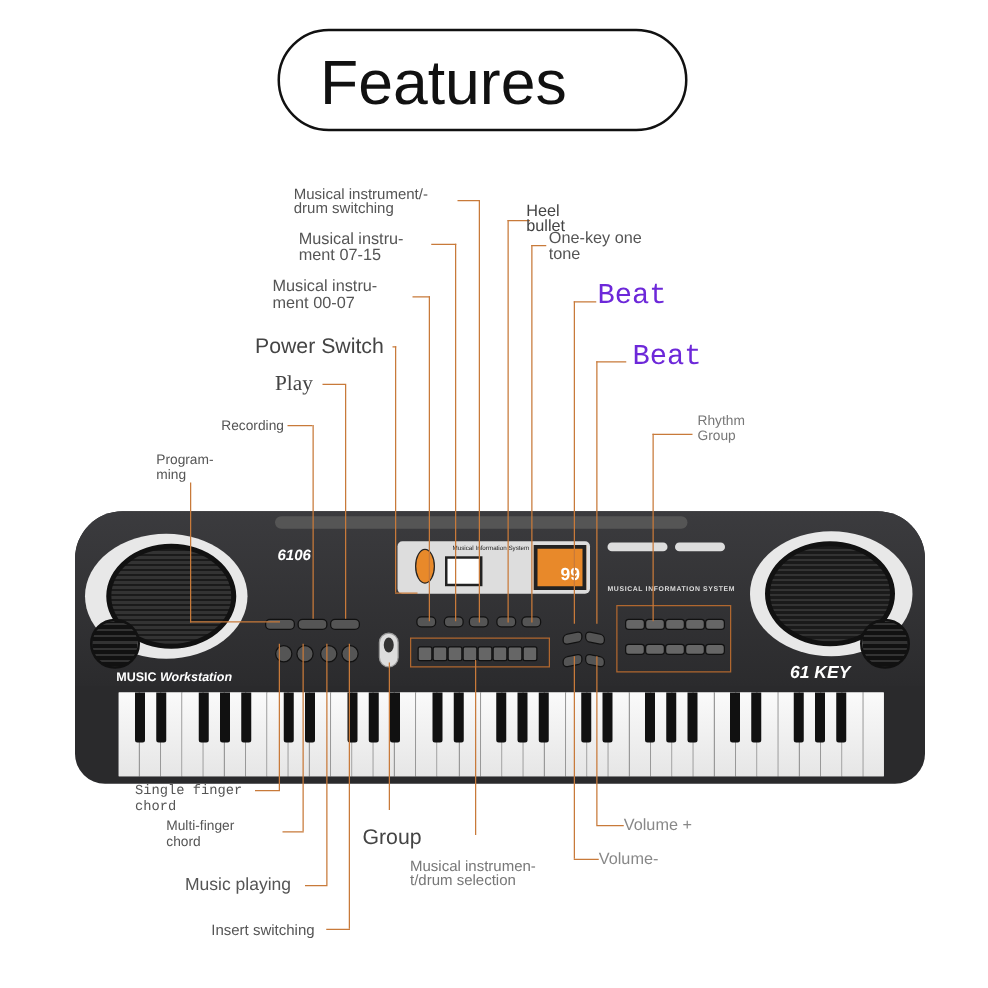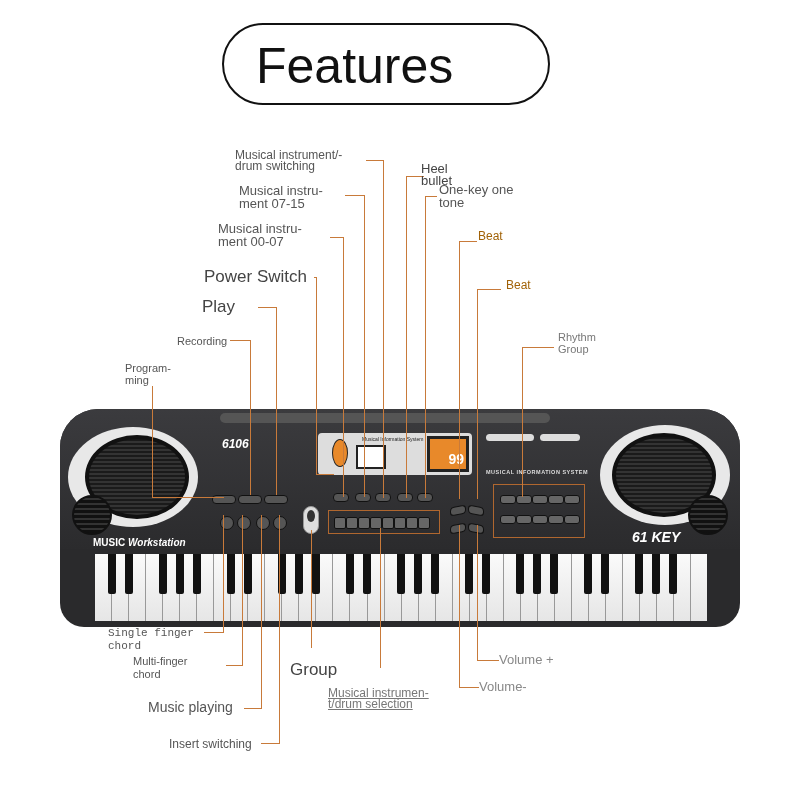--- a/index.html
+++ b/index.html
@@ -1,21 +1,21 @@
 <!DOCTYPE html>
 <html><head>
 <meta charset="utf-8">
 <style>
   html, body { margin:0; padding:0; background:#ffffff; }
   body { width:790px; height:790px; position:relative; overflow:hidden; font-family:"Liberation Sans", sans-serif; }
   .title-pill { position:absolute; left:222px; top:23px; width:328px; height:82px; border:2.5px solid #111; border-radius:44px; box-sizing:border-box; }
   .title-text { position:absolute; left:256px; top:38px; font-size:50px; color:#111; line-height:56px; }
   .lbl { position:absolute; color:#555; font-size:12px; line-height:12px; white-space:nowrap; }
   .lbl.big { font-size:17px; line-height:18px; color:#444; }
-  .lbl.dark { color:#a16207; font-size:12px; }
+  .lbl.dark { color:#6d28d9; font-size:23px;font-family:Liberation Mono, monospace; }
   .lbl.mid { font-size:13px; line-height:13px; }
   .ln { position:absolute; background:#c87a3a; }
   .kb { position:absolute; left:60px; top:409px; width:680px; height:218px; background:#2a2a2c; border-radius:38px 38px 24px 24px; }
   .kb-top { position:absolute; left:0; top:0; width:100%; height:140px; background:linear-gradient(#3b3b3e,#2b2b2d); border-radius:38px 38px 0 0; }
   .slot { position:absolute; left:160px; top:4px; width:330px; height:10px; background:#555; border-radius:5px; }
   .speaker-ring { position:absolute; width:130px; height:100px; border-radius:50%; background:#e8e8e8; }
   .speaker { position:absolute; width:96px; height:76px; border-radius:50%; background:repeating-linear-gradient(0deg,#333 0 2px,#1a1a1a 2px 4px),#222; border:4px solid #111; }
   .vent { position:absolute; width:36px; height:36px; border-radius:50%; background:repeating-linear-gradient(0deg,#111 0 3px,#333 3px 5px); border:2px solid #111; }
   .model { position:absolute; color:#fff; font-weight:bold; font-style:italic; font-size:11px; }
   .panel { position:absolute; background:#ddd; border-radius:4px; }
@@ -257,21 +257,21 @@
     <span style="white-space:pre-line;display:block;line-height:12px;">Heel
 bullet</span>
   </div>
 <div class="lbl mid" style="left:439px;top:183px;">
     <span style="white-space:pre-line;display:block;line-height:13px;">One-key one
 tone</span>
   </div>
 <div class="lbl dark" style="left:478px;top:230px;">Beat</div>
 <div class="lbl dark" style="left:506px;top:279px;">Beat</div>
 <div class="lbl big" style="left:204px;top:268px;">Power Switch</div>
-<div class="lbl big" style="left:202px;top:298px;">Play</div>
+<div class="lbl big" style="left:220px;top:298px;font-family:Liberation Serif, serif;">Play</div>
 <div class="lbl" style="left:177px;top:335px;font-size:11px;">Recording</div>
 <div class="lbl" style="left:125px;top:362px;font-size:11px;">
     <span style="white-space:pre-line;display:block;line-height:12px;">Program-
 ming</span>
   </div>
 <div class="lbl" style="left:558px;top:331px;font-size:11px;color:#777;">
     <span style="white-space:pre-line;display:block;line-height:12px;">Rhythm
 Group</span>
   </div>
 
@@ -279,18 +279,18 @@
     <span style="white-space:pre-line;display:block;line-height:13px;font-family:Liberation Mono, monospace;">Single finger
 chord</span>
   </div>
 <div class="lbl" style="left:133px;top:655px;font-size:11px;">
     <span style="white-space:pre-line;display:block;line-height:13px;">Multi-finger
 chord</span>
   </div>
 <div class="lbl big" style="left:290px;top:661px;">Group</div>
 <div class="lbl" style="left:148px;top:701px;font-size:14px;">Music playing</div>
 <div class="lbl" style="left:328px;top:688px;font-size:12px;color:#777;">
-    <span style="white-space:pre-line;display:block;line-height:11px;text-decoration:underline;">Musical instrumen-
+    <span style="white-space:pre-line;display:block;line-height:11px;">Musical instrumen-
 t/drum selection</span>
   </div>
 <div class="lbl" style="left:169px;top:738px;font-size:12px;">Insert switching</div>
 <div class="lbl" style="left:499px;top:654px;font-size:13px;color:#888;">Volume +</div>
 <div class="lbl" style="left:479px;top:681px;font-size:13px;color:#888;">Volume-</div>
 
 </body></html>

